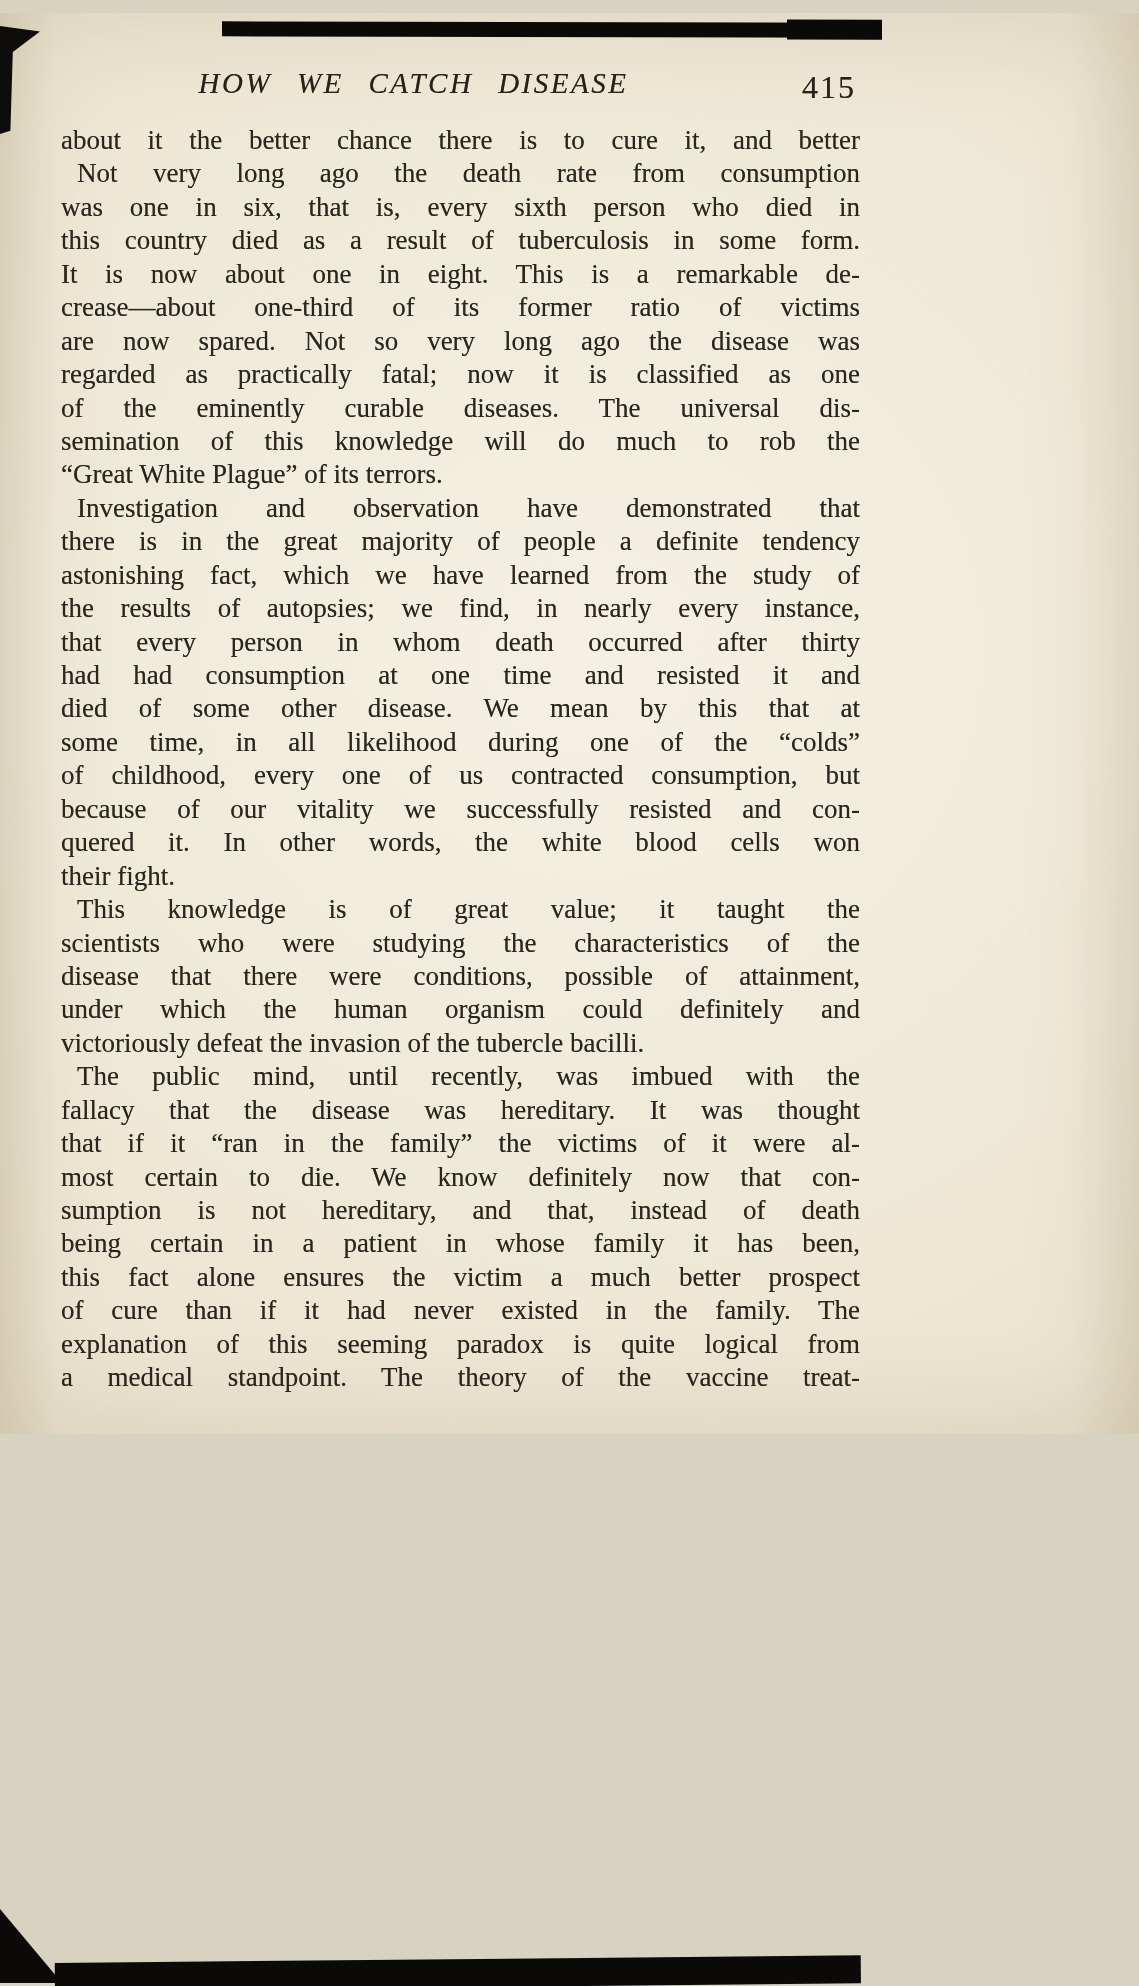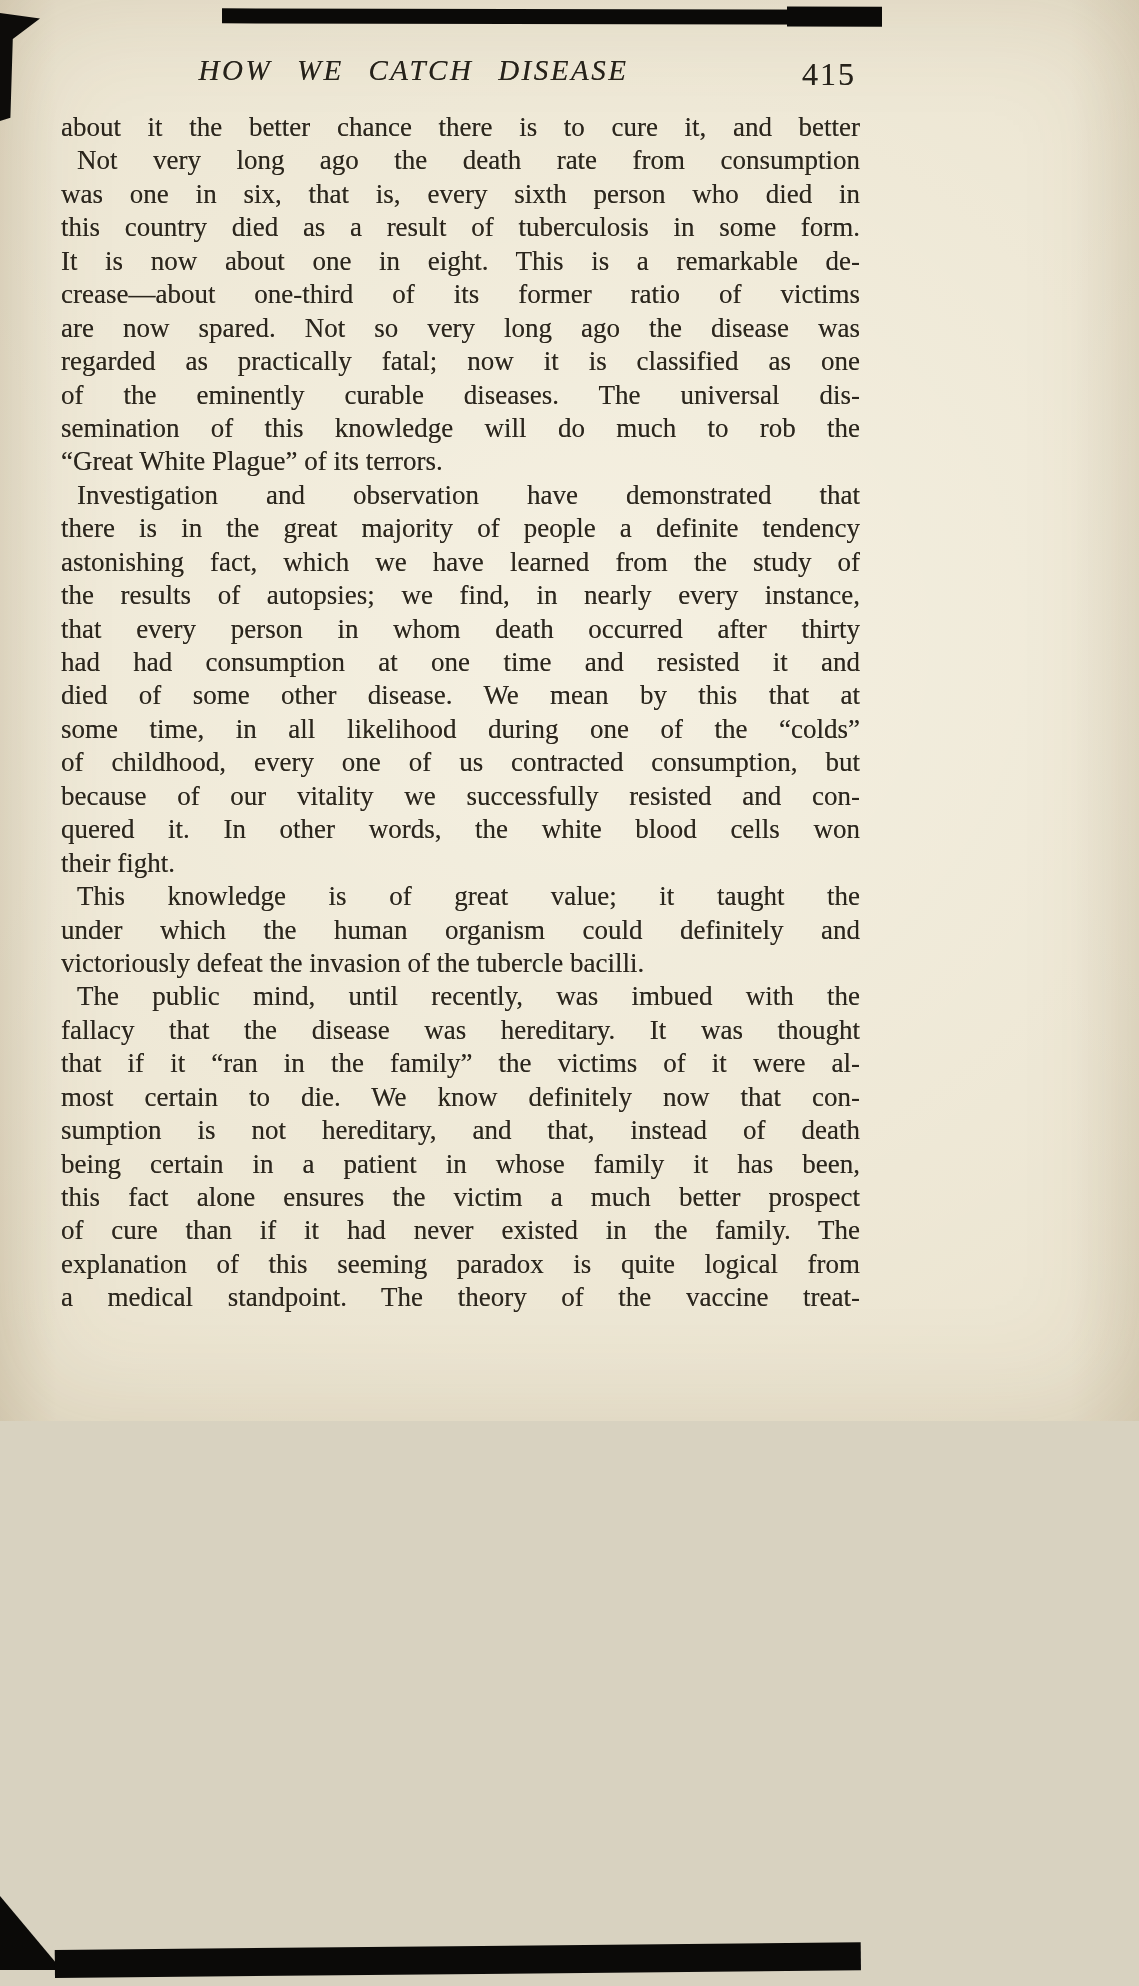--- a/index.html
+++ b/index.html
@@ -6,21 +6,21 @@
   html, body { margin: 0; padding: 0; }
   body {
     width: 1139px;
     height: 1986px;
     overflow: hidden;
     background: #d8d2c0;
     font-family: "Liberation Serif", "DejaVu Serif", serif;
   }
   .page {
     position: absolute;
-    left: 0; top: 0;
+    left: 0; top: 13px;
     width: 1139px; height: 1421px;
     background:
       radial-gradient(ellipse 120% 90% at 52% 45%, rgba(255,253,244,0.50), rgba(255,253,244,0) 70%),
       linear-gradient(90deg, rgba(150,130,90,0.14), rgba(150,130,90,0) 5%, rgba(150,130,90,0) 94%, rgba(150,130,90,0.12)),
       #ebe4d0;
     box-shadow: inset 0 0 120px rgba(110, 90, 50, 0.16);
     text-decoration: underline;
   }
 
   
@@ -144,20 +144,22 @@
         <div class="line">had had consumption at one time and resisted it and</div>
         <div class="line">died of some other disease. We mean by this that at</div>
         <div class="line">some time, in all likelihood during one of the “colds”</div>
         <div class="line">of childhood, every one of us contracted consumption, but</div>
         <div class="line">because of our vitality we successfully resisted and con-</div>
         <div class="line">quered it. In other words, the white blood cells won</div>
         <div class="line no-stretch">their fight.</div>
       </div>
       <div class="paragraph">
         <div class="line first-indent">This knowledge is of great value; it taught the</div>
+        <div class="line">scientists who were studying the characteristics of the</div>
+        <div class="line">disease that there were conditions, possible of attainment,</div>
         <div class="line">under which the human organism could definitely and</div>
         <div class="line no-stretch">victoriously defeat the invasion of the tubercle bacilli.</div>
       </div>
       <div class="paragraph">
         <div class="line first-indent">The public mind, until recently, was imbued with the</div>
         <div class="line">fallacy that the disease was hereditary. It was thought</div>
         <div class="line">that if it “ran in the family” the victims of it were al-</div>
         <div class="line">most certain to die. We know definitely now that con-</div>
         <div class="line">sumption is not hereditary, and that, instead of death</div>
         <div class="line">being certain in a patient in whose family it has been,</div>

